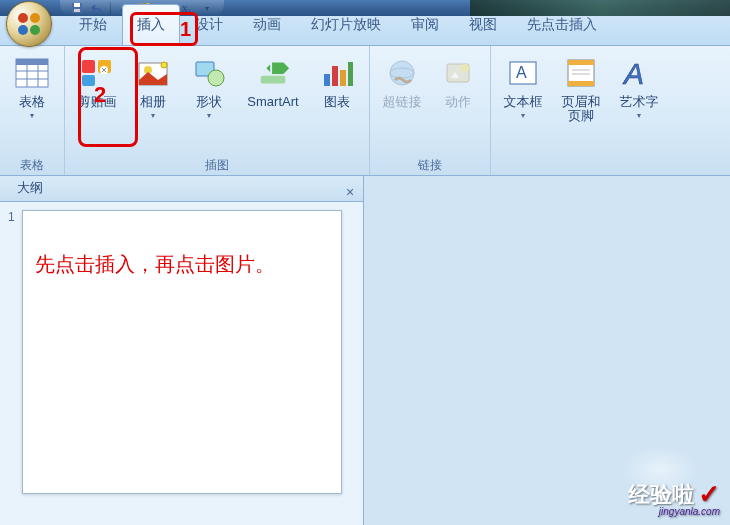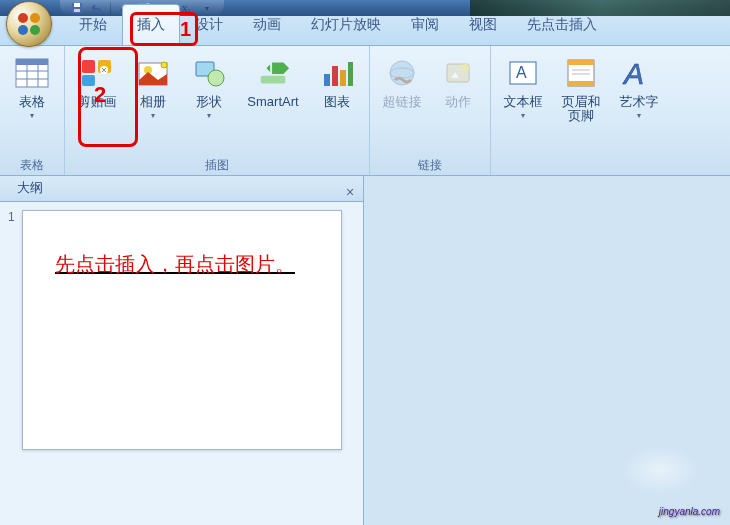--- a/index.html
+++ b/index.html
@@ -36,21 +36,21 @@
 
 .content { display: flex; height: 349px; background: #c8dff2; }
 .sidepanel { width: 364px; background: #e8f3fc; border-right: 1px solid #8db2d8; display: flex; flex-direction: column; }
 .sidepanel-tabs { height: 26px; display: flex; align-items: flex-end; background: linear-gradient(to bottom, #d8eaf8, #c8dff2); border-bottom: 1px solid #8db2d8; padding-left: 4px; }
 .sptab { padding: 4px 12px; font-size: 13px; color: #2a4a7a; border: 1px solid transparent; border-bottom: none; cursor: pointer; }
 .sptab.active { background: #e8f3fc; border-color: #8db2d8; border-radius: 3px 3px 0 0; }
 .sidepanel-close { margin-left: auto; margin-right: 4px; width: 18px; height: 18px; display: flex; align-items: center; justify-content: center; font-size: 14px; color: #4a6a9a; cursor: pointer; border: 1px solid transparent; border-radius: 2px; }
 .thumbs { flex: 1; padding: 8px; overflow-y: auto; }
 .thumb-wrap { display: flex; gap: 4px; }
 .thumb-num { font-size: 12px; color: #4a6a9a; width: 10px; }
-.thumb { width: 320px; height: 240px; background: #ffffff; border: 1px solid #a0b8d0; box-shadow: 0 1px 3px rgba(0,0,0,0.15); padding: 40px 32px; cursor: pointer; text-decoration: underline; }
+.thumb { width: 320px; height: 284px; background: #ffffff; border: 1px solid #a0b8d0; box-shadow: 0 1px 3px rgba(0,0,0,0.15); padding: 40px 12px; cursor: pointer; }
 .thumb-text { color: #e00000; font-size: 20px; font-family: "NSimSun", "SimSun", serif; }
 
 .editarea { flex: 1; background: #d0e4f4; }
 
 .watermark { position: absolute; right: 10px; bottom: 8px; text-align: right; z-index: 30; }
 .wm-line1 { font-size: 22px; font-weight: bold; color: #ffffff; text-shadow: 1px 1px 2px rgba(0,0,0,0.5); display: inline-flex; align-items: center; gap: 4px; }
 .wm-check { color: #d00000; font-size: 26px; font-weight: bold; }
 .wm-line2 { font-size: 10px; font-style: italic; color: #4c1d95; text-shadow: 1px 1px 2px rgba(0,0,0,0.5); margin-top: -4px; }
 .wm-blur { position: absolute; right: 30px; bottom: 30px; width: 80px; height: 50px; background: radial-gradient(ellipse, rgba(255,255,255,0.5), transparent 70%); z-index: 29; }
 </style>
@@ -275,14 +275,18 @@
           <div class="thumb-text">先点击插入，再点击图片。</div>
         </div>
       </div>
     </div>
   </div>
   <div class="editarea"></div>
 </div>
 
 <div class="wm-blur"></div>
 <div class="watermark">
+  <div class="wm-line1">
+      <span>经验啦</span> 
+      <span class="wm-check">✓</span>
+    </div>
   <div class="wm-line2">jingyanla.com</div>
 </div>
 
 </body></html>

